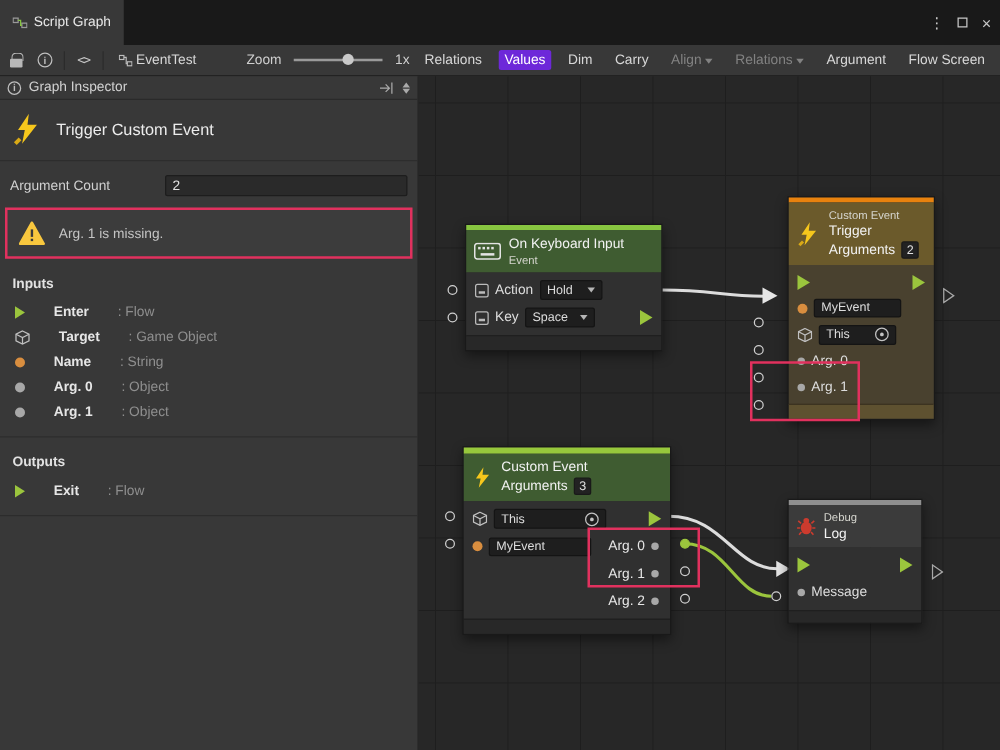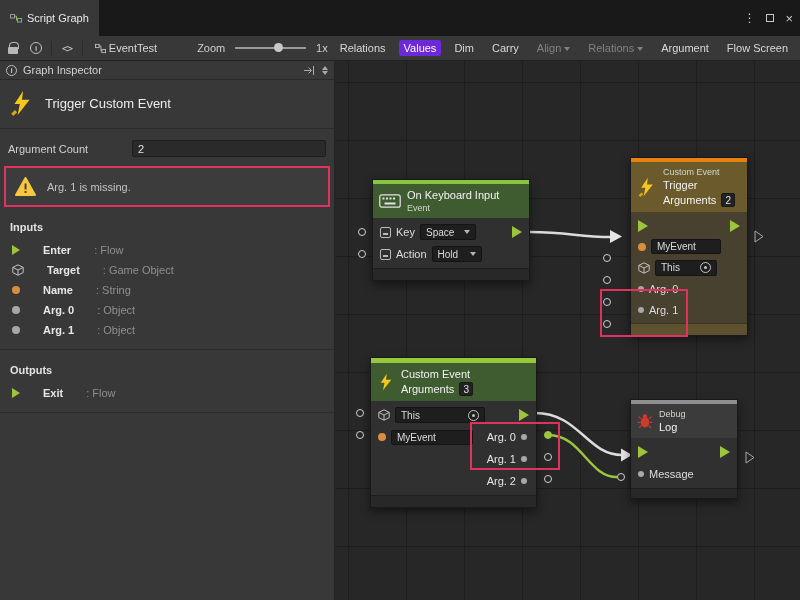--- a/index.html
+++ b/index.html
@@ -286,34 +286,34 @@
           <rect x="5.5" y="8.5" width="11" height="2" fill="#e4e4e4"></rect>
         </svg>
         <div class="nh-col">
           <span class="nh-title">On Keyboard Input</span>
           <span class="nh-cat">Event</span>
         </div>
       </div>
       <div class="nbody">
         <div class="nrow">
           <span class="keycap"></span>
+          <span>Action</span>
+          <div class="dd" style="width:50px;">
+            <span>Hold</span>
+            <span class="caret"></span>
+          </div>
+        </div>
+        <div class="nrow">
+          <span class="keycap"></span>
           <span>Key</span>
           <div class="dd" style="width:56px;">
             <span>Space</span>
             <span class="caret"></span>
           </div>
           <span class="arrow-r push"></span>
-        </div>
-        <div class="nrow">
-          <span class="keycap"></span>
-          <span>Action</span>
-          <div class="dd" style="width:50px;">
-            <span>Hold</span>
-            <span class="caret"></span>
-          </div>
         </div>
       </div>
       <div class="nfooter"></div>
     </div>
 
     <div class="node trig">
       <div class="strip"></div>
       <div class="nheader">
         <svg width="20" height="22" viewBox="0 0 24 24">
           <path d="M13 1 L5 13 H10 L8 23 L19 9 H12 Z" fill="#f6c71c"></path>

